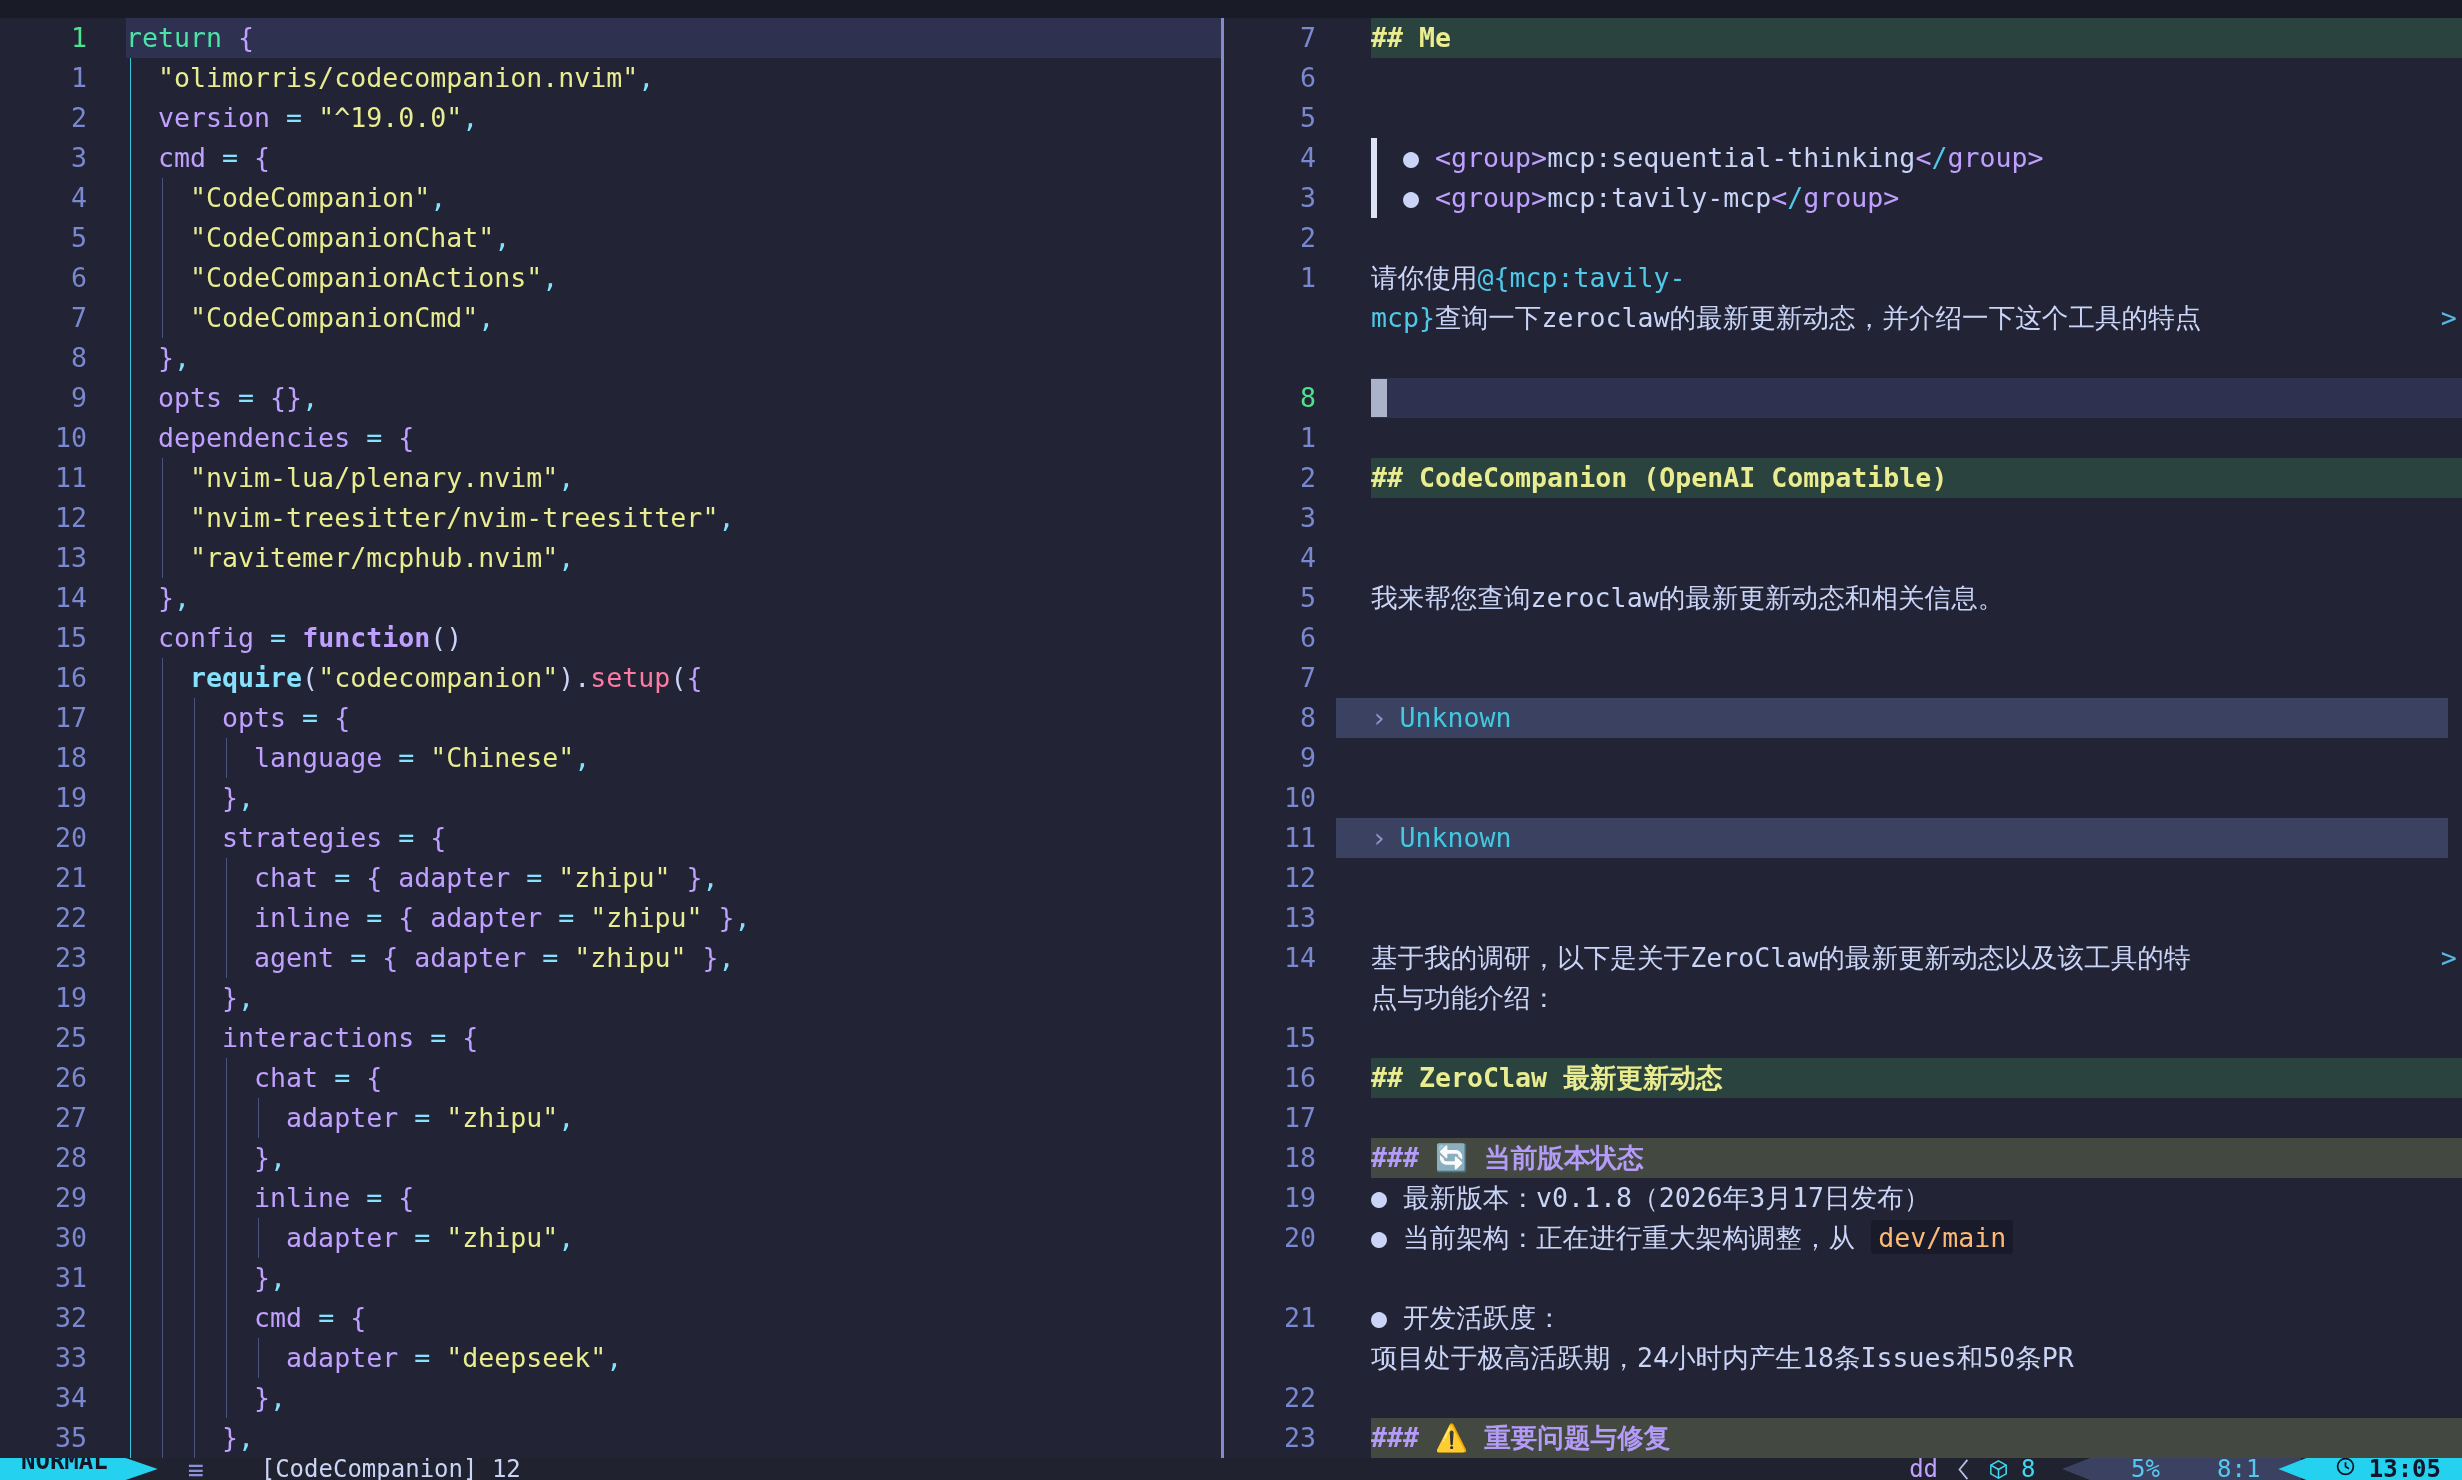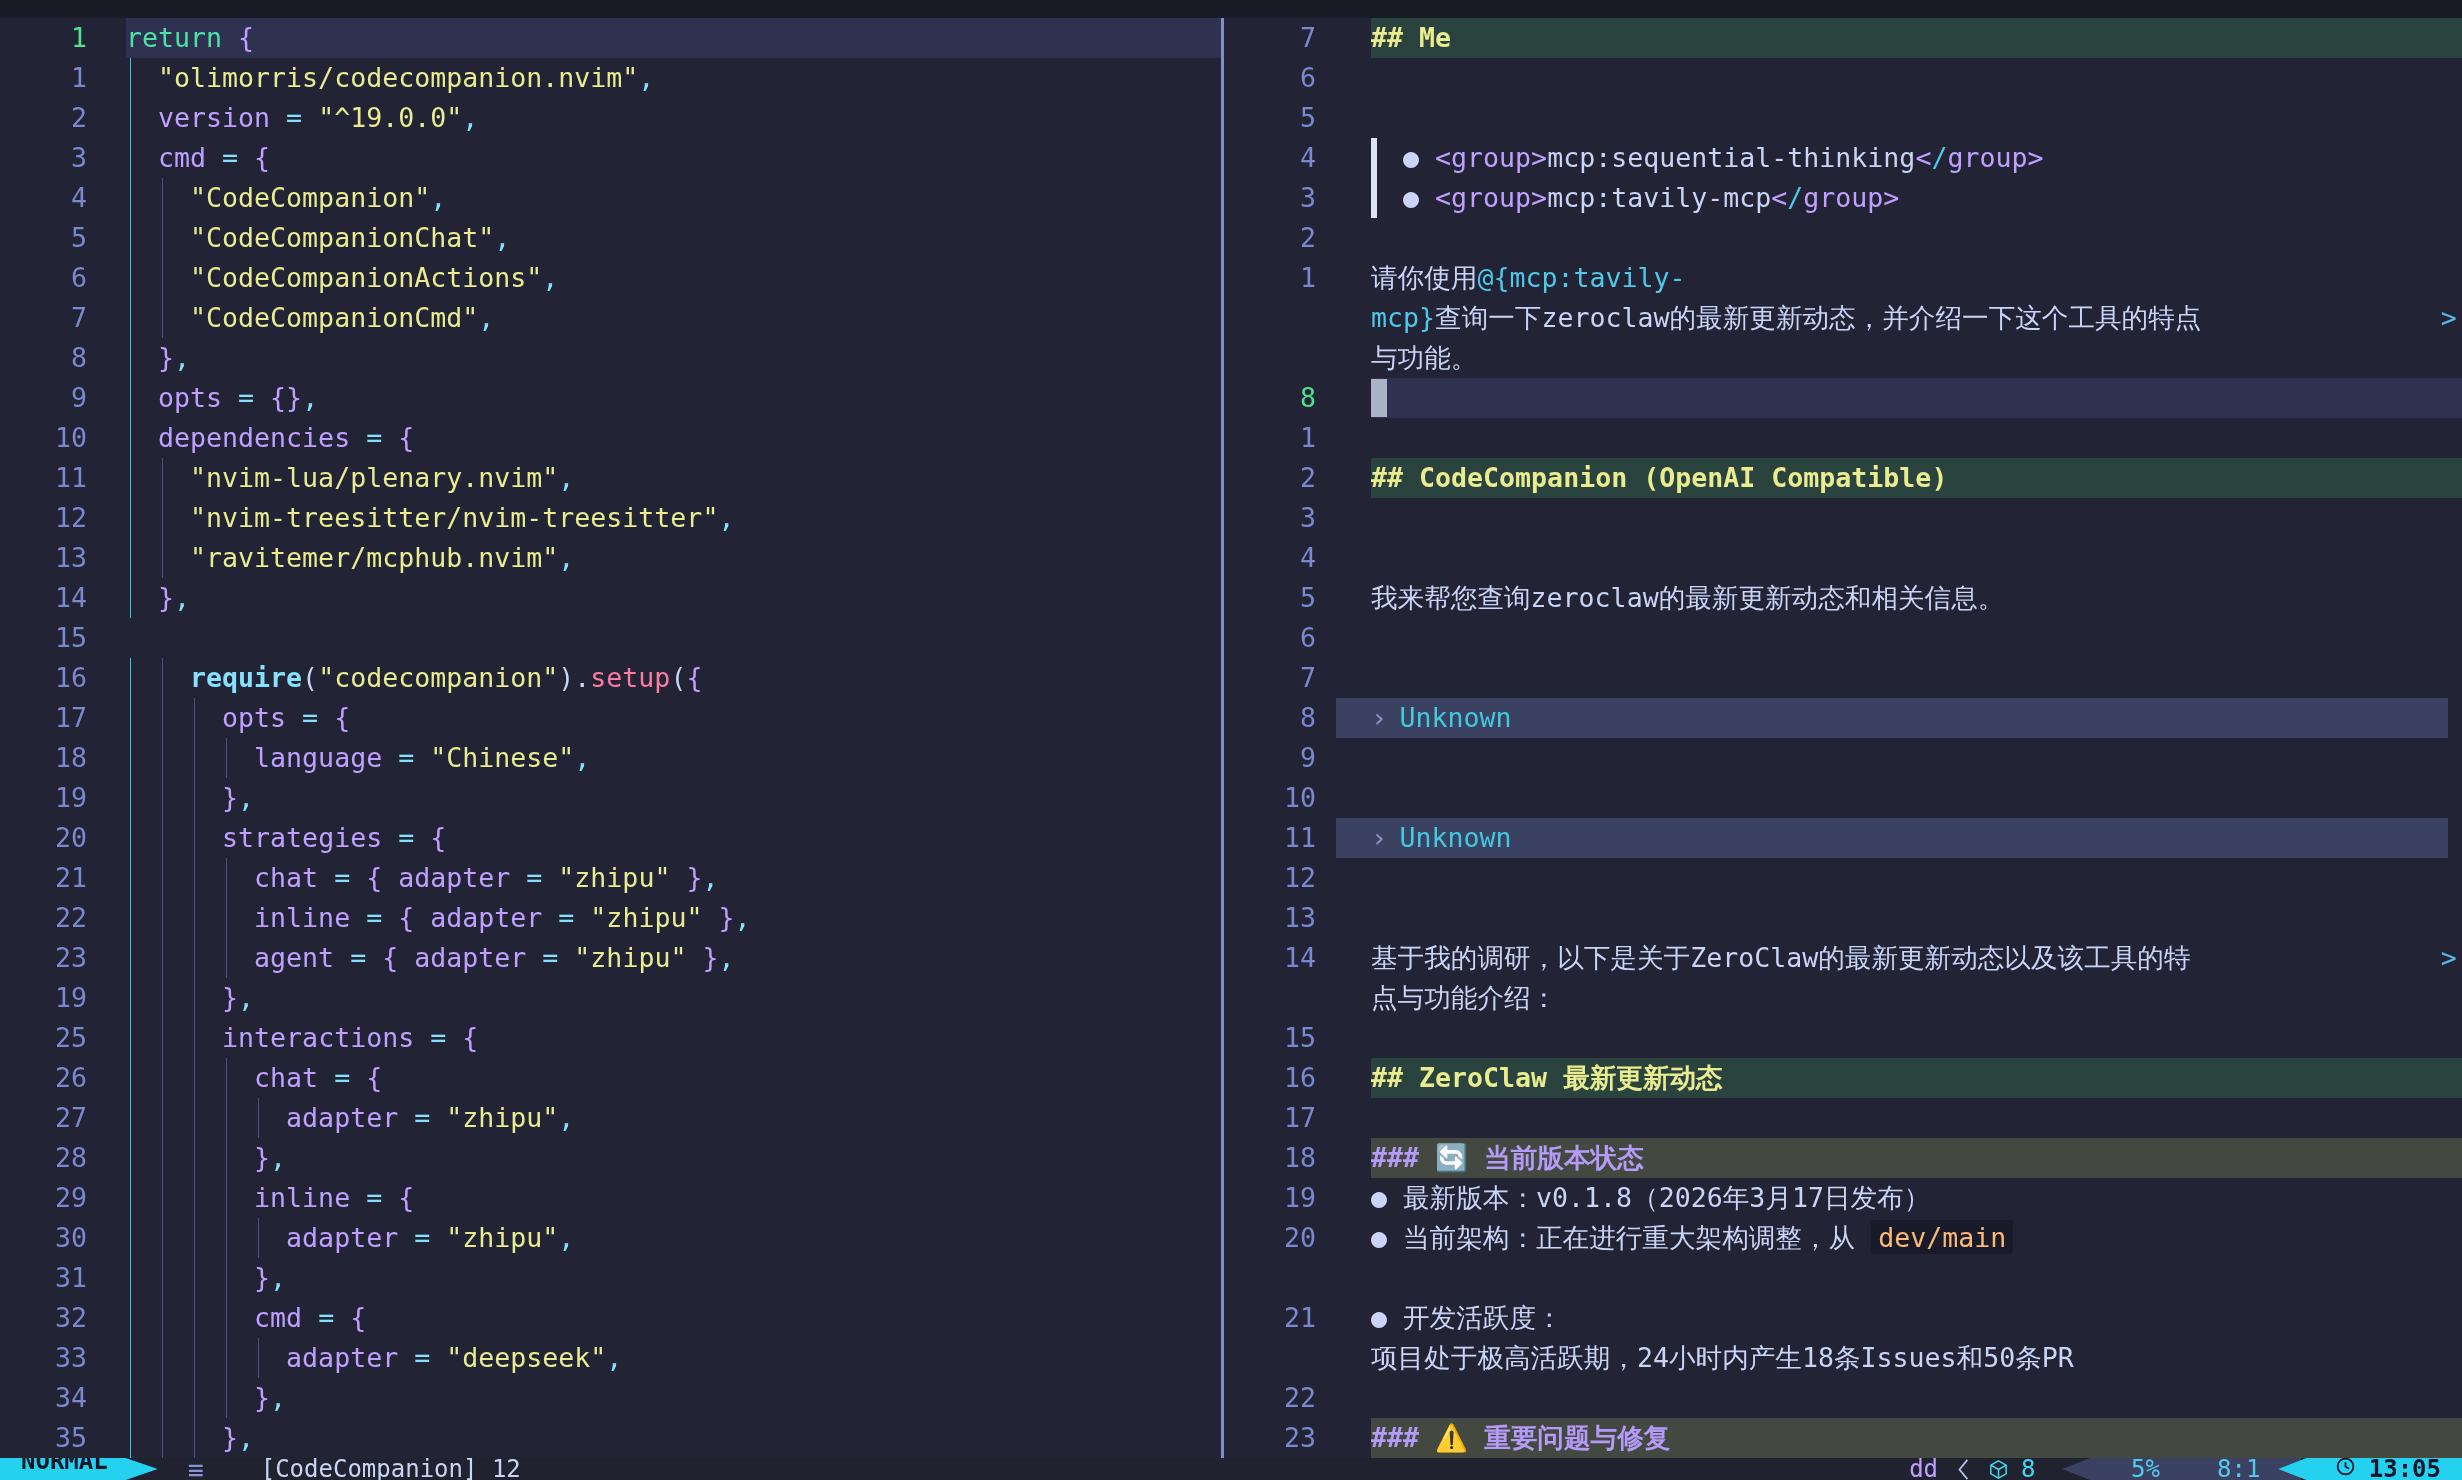--- a/index.html
+++ b/index.html
@@ -107,21 +107,21 @@
     <div class="row"><div class="gutter"><span>5</span></div><div class="content"><i class="guide a" style="left: calc(0ch + 3.5px);"></i><i class="guide" style="left: calc(2ch + 3.5px);"></i><span class="code" style="padding-left: 4ch;"><span class="t-s">"CodeCompanionChat"</span><span class="t-o">,</span></span></div></div>
     <div class="row"><div class="gutter"><span>6</span></div><div class="content"><i class="guide a" style="left: calc(0ch + 3.5px);"></i><i class="guide" style="left: calc(2ch + 3.5px);"></i><span class="code" style="padding-left: 4ch;"><span class="t-s">"CodeCompanionActions"</span><span class="t-o">,</span></span></div></div>
     <div class="row"><div class="gutter"><span>7</span></div><div class="content"><i class="guide a" style="left: calc(0ch + 3.5px);"></i><i class="guide" style="left: calc(2ch + 3.5px);"></i><span class="code" style="padding-left: 4ch;"><span class="t-s">"CodeCompanionCmd"</span><span class="t-o">,</span></span></div></div>
     <div class="row"><div class="gutter"><span>8</span></div><div class="content"><i class="guide a" style="left: calc(0ch + 3.5px);"></i><span class="code" style="padding-left: 2ch;"><span class="t-p">}</span><span class="t-o">,</span></span></div></div>
     <div class="row"><div class="gutter"><span>9</span></div><div class="content"><i class="guide a" style="left: calc(0ch + 3.5px);"></i><span class="code" style="padding-left: 2ch;"><span class="t-p">opts</span><span class="t-o"> = </span><span class="t-p">{}</span><span class="t-o">,</span></span></div></div>
     <div class="row"><div class="gutter"><span>10</span></div><div class="content"><i class="guide a" style="left: calc(0ch + 3.5px);"></i><span class="code" style="padding-left: 2ch;"><span class="t-p">dependencies</span><span class="t-o"> = </span><span class="t-p">{</span></span></div></div>
     <div class="row"><div class="gutter"><span>11</span></div><div class="content"><i class="guide a" style="left: calc(0ch + 3.5px);"></i><i class="guide" style="left: calc(2ch + 3.5px);"></i><span class="code" style="padding-left: 4ch;"><span class="t-s">"nvim-lua/plenary.nvim"</span><span class="t-o">,</span></span></div></div>
     <div class="row"><div class="gutter"><span>12</span></div><div class="content"><i class="guide a" style="left: calc(0ch + 3.5px);"></i><i class="guide" style="left: calc(2ch + 3.5px);"></i><span class="code" style="padding-left: 4ch;"><span class="t-s">"nvim-treesitter/nvim-treesitter"</span><span class="t-o">,</span></span></div></div>
     <div class="row"><div class="gutter"><span>13</span></div><div class="content"><i class="guide a" style="left: calc(0ch + 3.5px);"></i><i class="guide" style="left: calc(2ch + 3.5px);"></i><span class="code" style="padding-left: 4ch;"><span class="t-s">"ravitemer/mcphub.nvim"</span><span class="t-o">,</span></span></div></div>
     <div class="row"><div class="gutter"><span>14</span></div><div class="content"><i class="guide a" style="left: calc(0ch + 3.5px);"></i><span class="code" style="padding-left: 2ch;"><span class="t-p">}</span><span class="t-o">,</span></span></div></div>
-    <div class="row"><div class="gutter"><span>15</span></div></div>
+    <div class="row"><div class="gutter"><span>15</span></div><div class="content"><i class="guide a" style="left: calc(0ch + 3.5px);"></i><span class="code" style="padding-left: 2ch;"><span class="t-p">config</span><span class="t-o"> = </span><span class="t-b">function</span><span class="t-fg">()</span></span></div></div>
     <div class="row"><div class="gutter"><span>16</span></div><div class="content"><i class="guide a" style="left: calc(0ch + 3.5px);"></i><i class="guide" style="left: calc(2ch + 3.5px);"></i><span class="code" style="padding-left: 4ch;"><span class="t-f">require</span><span class="t-fg">(</span><span class="t-s">"codecompanion"</span><span class="t-fg">).</span><span class="t-m">setup</span><span class="t-fg">(</span><span class="t-p">{</span></span></div></div>
     <div class="row"><div class="gutter"><span>17</span></div><div class="content"><i class="guide a" style="left: calc(0ch + 3.5px);"></i><i class="guide" style="left: calc(2ch + 3.5px);"></i><i class="guide" style="left: calc(4ch + 3.5px);"></i><span class="code" style="padding-left: 6ch;"><span class="t-p">opts</span><span class="t-o"> = </span><span class="t-p">{</span></span></div></div>
     <div class="row"><div class="gutter"><span>18</span></div><div class="content"><i class="guide a" style="left: calc(0ch + 3.5px);"></i><i class="guide" style="left: calc(2ch + 3.5px);"></i><i class="guide" style="left: calc(4ch + 3.5px);"></i><i class="guide" style="left: calc(6ch + 3.5px);"></i><span class="code" style="padding-left: 8ch;"><span class="t-p">language</span><span class="t-o"> = </span><span class="t-s">"Chinese"</span><span class="t-o">,</span></span></div></div>
     <div class="row"><div class="gutter"><span>19</span></div><div class="content"><i class="guide a" style="left: calc(0ch + 3.5px);"></i><i class="guide" style="left: calc(2ch + 3.5px);"></i><i class="guide" style="left: calc(4ch + 3.5px);"></i><span class="code" style="padding-left: 6ch;"><span class="t-p">}</span><span class="t-o">,</span></span></div></div>
     <div class="row"><div class="gutter"><span>20</span></div><div class="content"><i class="guide a" style="left: calc(0ch + 3.5px);"></i><i class="guide" style="left: calc(2ch + 3.5px);"></i><i class="guide" style="left: calc(4ch + 3.5px);"></i><span class="code" style="padding-left: 6ch;"><span class="t-p">strategies</span><span class="t-o"> = </span><span class="t-p">{</span></span></div></div>
     <div class="row"><div class="gutter"><span>21</span></div><div class="content"><i class="guide a" style="left: calc(0ch + 3.5px);"></i><i class="guide" style="left: calc(2ch + 3.5px);"></i><i class="guide" style="left: calc(4ch + 3.5px);"></i><i class="guide" style="left: calc(6ch + 3.5px);"></i><span class="code" style="padding-left: 8ch;"><span class="t-p">chat</span><span class="t-o"> = </span><span class="t-p">{</span><span class="t-fg"> </span><span class="t-p">adapter</span><span class="t-o"> = </span><span class="t-s">"zhipu"</span><span class="t-fg"> </span><span class="t-p">}</span><span class="t-o">,</span></span></div></div>
     <div class="row"><div class="gutter"><span>22</span></div><div class="content"><i class="guide a" style="left: calc(0ch + 3.5px);"></i><i class="guide" style="left: calc(2ch + 3.5px);"></i><i class="guide" style="left: calc(4ch + 3.5px);"></i><i class="guide" style="left: calc(6ch + 3.5px);"></i><span class="code" style="padding-left: 8ch;"><span class="t-p">inline</span><span class="t-o"> = </span><span class="t-p">{</span><span class="t-fg"> </span><span class="t-p">adapter</span><span class="t-o"> = </span><span class="t-s">"zhipu"</span><span class="t-fg"> </span><span class="t-p">}</span><span class="t-o">,</span></span></div></div>
     <div class="row"><div class="gutter"><span>23</span></div><div class="content"><i class="guide a" style="left: calc(0ch + 3.5px);"></i><i class="guide" style="left: calc(2ch + 3.5px);"></i><i class="guide" style="left: calc(4ch + 3.5px);"></i><i class="guide" style="left: calc(6ch + 3.5px);"></i><span class="code" style="padding-left: 8ch;"><span class="t-p">agent</span><span class="t-o"> = </span><span class="t-p">{</span><span class="t-fg"> </span><span class="t-p">adapter</span><span class="t-o"> = </span><span class="t-s">"zhipu"</span><span class="t-fg"> </span><span class="t-p">}</span><span class="t-o">,</span></span></div></div>
     <div class="row"><div class="gutter"><span>19</span></div><div class="content"><i class="guide a" style="left: calc(0ch + 3.5px);"></i><i class="guide" style="left: calc(2ch + 3.5px);"></i><i class="guide" style="left: calc(4ch + 3.5px);"></i><span class="code" style="padding-left: 6ch;"><span class="t-p">}</span><span class="t-o">,</span></span></div></div>
     <div class="row"><div class="gutter"><span>25</span></div><div class="content"><i class="guide a" style="left: calc(0ch + 3.5px);"></i><i class="guide" style="left: calc(2ch + 3.5px);"></i><i class="guide" style="left: calc(4ch + 3.5px);"></i><span class="code" style="padding-left: 6ch;"><span class="t-p">interactions</span><span class="t-o"> = </span><span class="t-p">{</span></span></div></div>
@@ -139,21 +139,21 @@
 <div class="win-divider"></div>
 <div class="pane pane-right" id="right-pane">
     <div class="row h2"><div class="gutter"><span>7</span></div><div class="content"><span class="code"><span class="t-h2">## Me</span></span></div></div>
     <div class="row"><div class="gutter"><span>6</span></div><div class="content"></div></div>
     <div class="row quote"><div class="gutter"><span>5</span></div></div>
     <div class="row quote"><div class="gutter"><span>4</span></div><div class="content"><i class="qbar"></i><span class="code"><span class="t-fg">● </span><span class="t-p">&lt;group&gt;</span><span class="t-fg">mcp:sequential-thinking</span><span class="t-p">&lt;</span><span class="t-ic">/</span><span class="t-p">group&gt;</span></span></div></div>
     <div class="row quote"><div class="gutter"><span>3</span></div><div class="content"><i class="qbar"></i><span class="code"><span class="t-fg">● </span><span class="t-p">&lt;group&gt;</span><span class="t-fg">mcp:tavily-mcp</span><span class="t-p">&lt;</span><span class="t-ic">/</span><span class="t-p">group&gt;</span></span></div></div>
     <div class="row"><div class="gutter"><span>2</span></div><div class="content"></div></div>
     <div class="row text"><div class="gutter"><span>1</span></div><div class="content"><span class="code"><span class="t-fg">请你使用</span><span class="t-ic">@{mcp:tavily-</span></span></div></div>
     <div class="row text"><div class="gutter"><span></span></div><div class="content"><span class="code"><span class="t-ic">mcp}</span><span class="t-fg">查询一下zeroclaw的最新更新动态，并介绍一下这个工具的特点</span></span><i class="ext">&gt;</i></div></div>
-    <div class="row text"><div class="gutter"><span></span></div><div class="content"><span class="code"><span class="t-fg">与功能。</span></span></div></div>
+    <div class="row text"><div class="gutter"><span></span></div></div>
     <div class="row cursorline cursor"><div class="gutter"><span class="cur">8</span></div><div class="content"><i class="block-cursor"></i></div></div>
     <div class="row"><div class="gutter"><span>1</span></div><div class="content"></div></div>
     <div class="row h2"><div class="gutter"><span>2</span></div><div class="content"><span class="code"><span class="t-h2">## CodeCompanion (OpenAI Compatible)</span></span></div></div>
     <div class="row"><div class="gutter"><span>3</span></div><div class="content"></div></div>
     <div class="row"><div class="gutter"><span>4</span></div><div class="content"></div></div>
     <div class="row text"><div class="gutter"><span>5</span></div><div class="content"><span class="code"><span class="t-fg">我来帮您查询zeroclaw的最新更新动态和相关信息。</span></span></div></div>
     <div class="row"><div class="gutter"><span>6</span></div><div class="content"></div></div>
     <div class="row"><div class="gutter"><span>7</span></div><div class="content"></div></div>
     <div class="row fold"><div class="gutter"><span>8</span></div><div class="content"><span class="fold-chevron">›</span><span class="fold-label">Unknown</span></div></div>
     <div class="row"><div class="gutter"><span>9</span></div><div class="content"></div></div>

